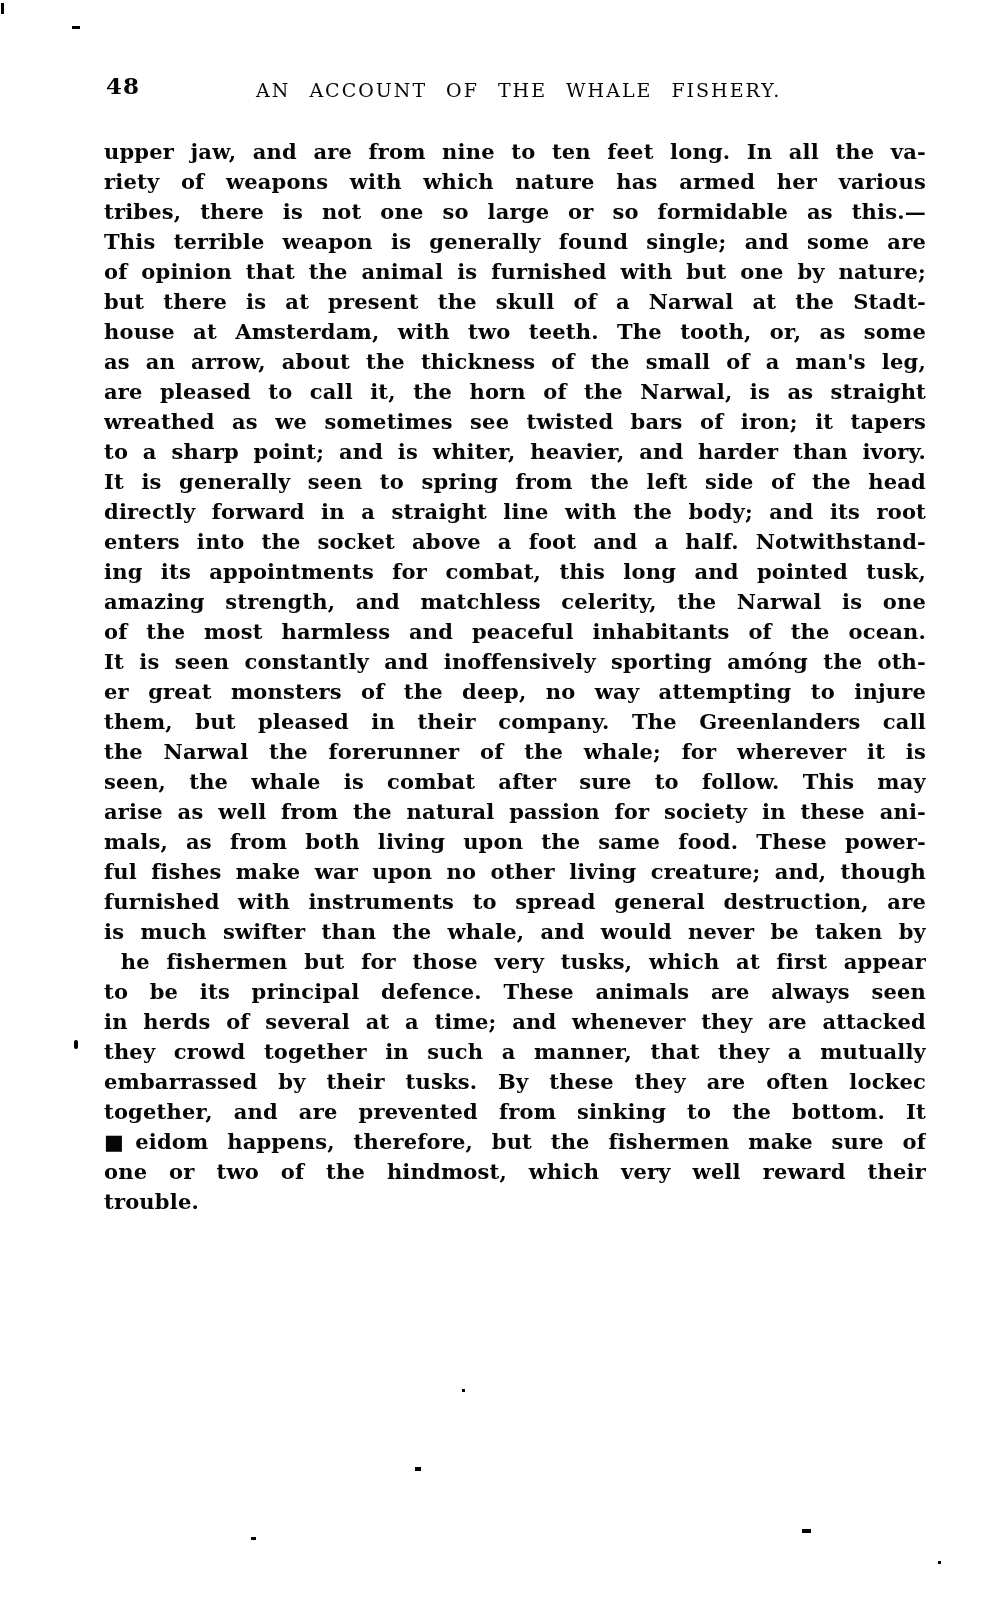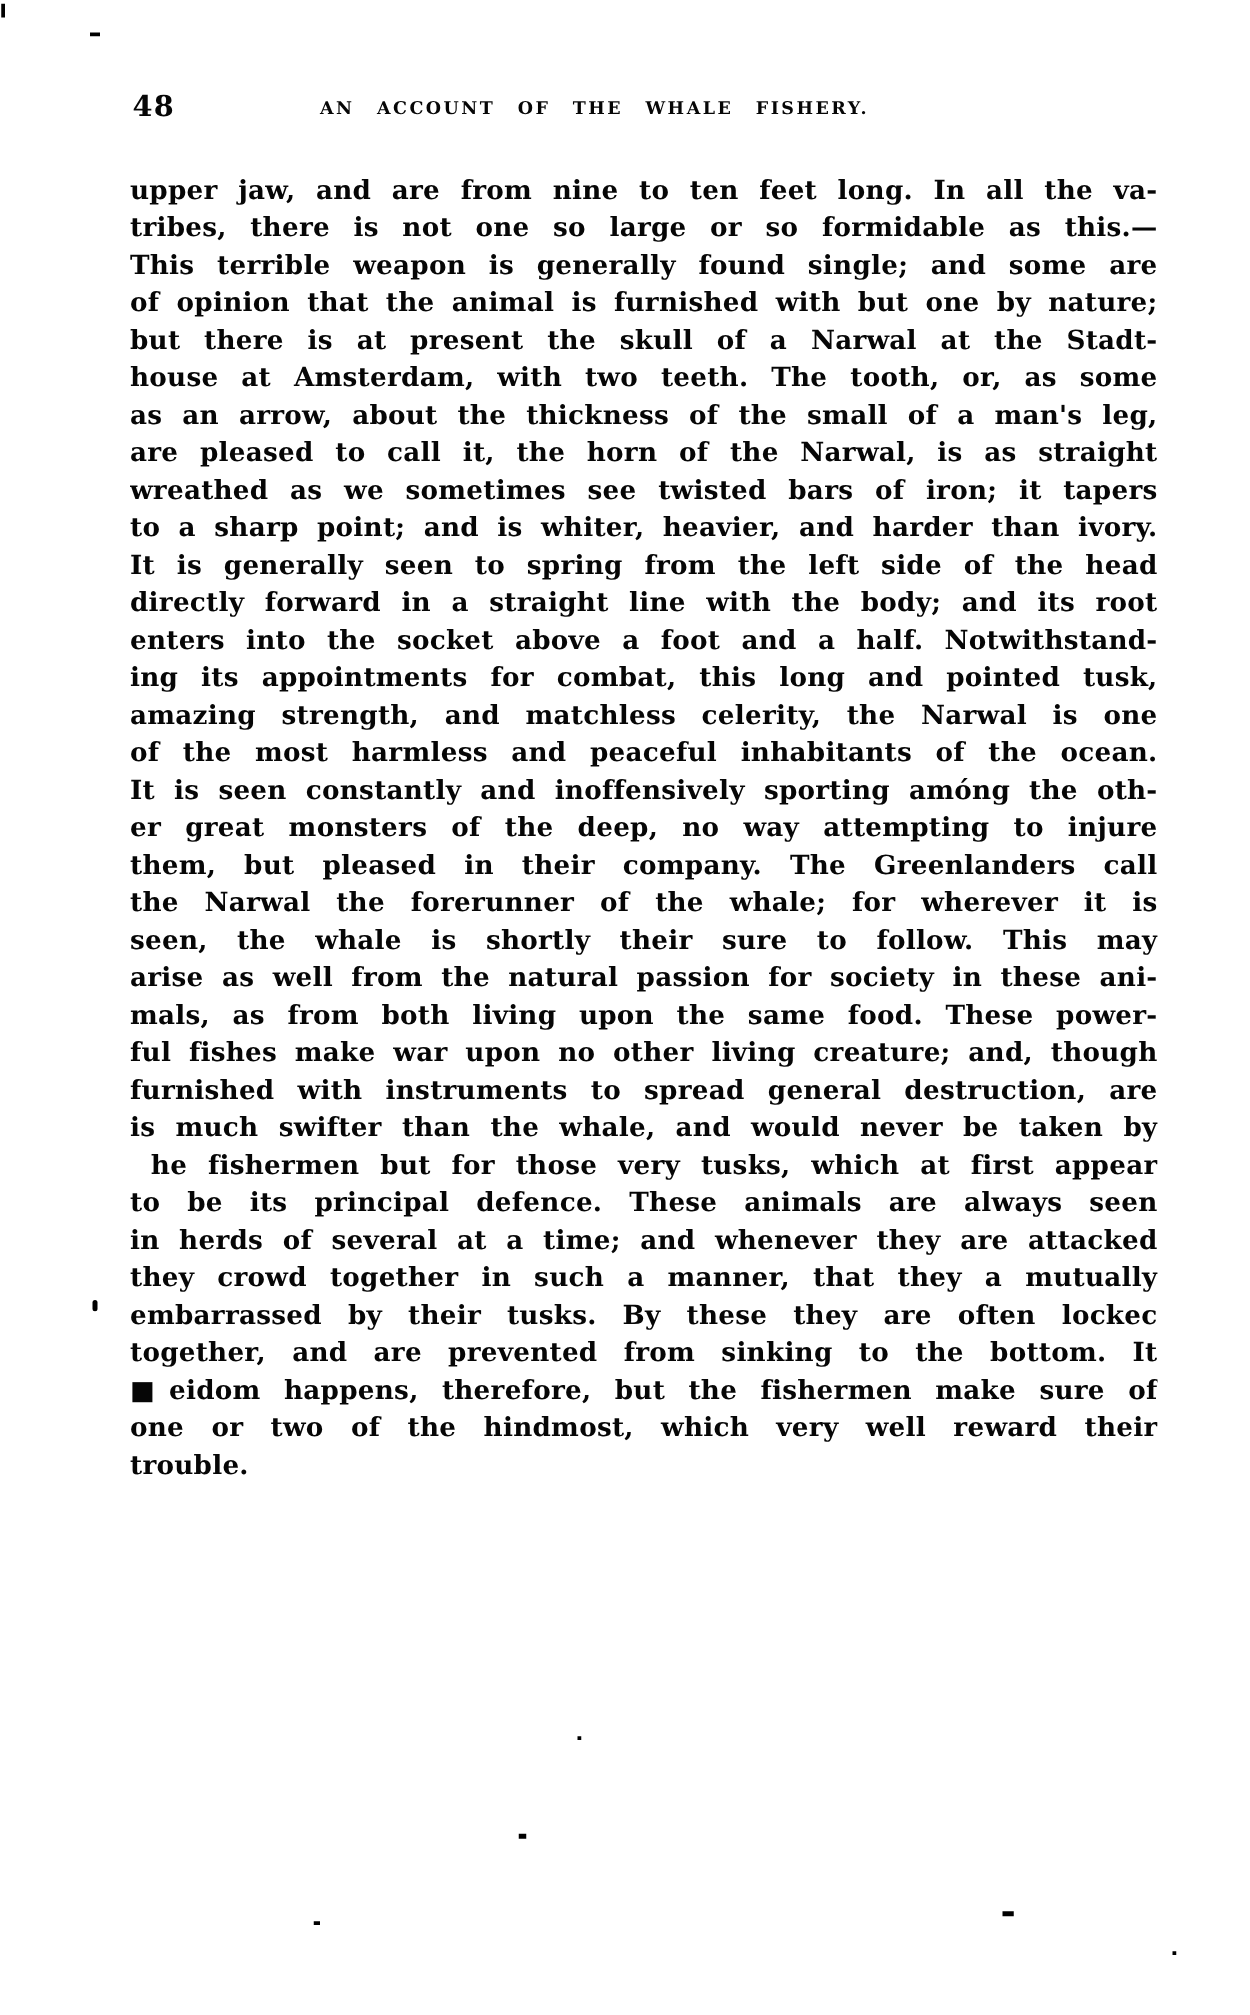--- a/index.html
+++ b/index.html
@@ -17,22 +17,22 @@
     left: 106px;
     top: 72px;
     font-size: 23px;
     font-weight: bold;
     letter-spacing: 1px;
   }
   .running-title {
     position: absolute;
     left: 256px;
     top: 79px;
-    font-size: 14px;
-    font-weight: bold;
+    font-size: 19px;
+    font-weight: normal;
     letter-spacing: 2px;
     word-spacing: 11px;
     white-space: nowrap;
   }
   .body-text {
     position: absolute;
     left: 104px;
     top: 137px;
     width: 822px;
     font-size: 21px;
@@ -72,40 +72,41 @@
 
 <div class="page">
 
   <div class="page-number">48</div>
 
   <div class="running-title">AN ACCOUNT OF THE WHALE FISHERY.</div>
 
   <div class="body-text">
 
       <div class="line">upper jaw, and are from nine to ten feet long.  In all the va-</div>
+      <div class="line">riety of weapons with which nature has armed her various</div>
       <div class="line">tribes, there is not one so large or so formidable as this.—</div>
       <div class="line">This terrible weapon is generally found single; and some are</div>
       <div class="line">of opinion that the animal is furnished with but one by nature;</div>
       <div class="line">but there is at present the skull of a Narwal at the Stadt-</div>
       <div class="line">house at Amsterdam, with two teeth.  The tooth, or, as some</div>
       <div class="line">as an arrow, about the thickness of the small of a man's leg,</div>
       <div class="line">are pleased to call it, the horn of the Narwal, is as straight</div>
       <div class="line">wreathed as we sometimes see twisted bars of iron; it tapers</div>
       <div class="line">to a sharp point; and is whiter, heavier, and harder than ivory.</div>
       <div class="line">It is generally seen to spring from the left side of the head</div>
       <div class="line">directly forward in a straight line with the body; and its root</div>
       <div class="line">enters into the socket above a foot and a half.  Notwithstand-</div>
       <div class="line">ing its appointments for combat, this long and pointed tusk,</div>
       <div class="line">amazing strength, and matchless celerity, the Narwal is one</div>
       <div class="line">of the most harmless and peaceful inhabitants of the ocean.</div>
       <div class="line">It is seen constantly and inoffensively sporting amóng the oth-</div>
       <div class="line">er great monsters of the deep, no way attempting to injure</div>
       <div class="line">them, but pleased in their company.  The Greenlanders call</div>
       <div class="line">the Narwal the forerunner of the whale; for wherever it is</div>
-      <div class="line">seen, the whale is shortly their sure to follow.  This may</div>
+      <div class="line">seen, the whale is combat after sure to follow.  This may</div>
       <div class="line">arise as well from the natural passion for society in these ani-</div>
       <div class="line">mals, as from both living upon the same food.  These power-</div>
       <div class="line">ful fishes make war upon no other living creature; and, though</div>
       <div class="line">furnished with instruments to spread general destruction, are</div>
       <div class="line">is much swifter than the whale, and would never be taken by</div>
       <div class="line">&nbsp;he fishermen but for those very tusks, which at first appear</div>
       <div class="line">to be its principal defence.  These animals are always seen</div>
       <div class="line">in herds of several at a time; and whenever they are attacked</div>
       <div class="line">they crowd together in such a manner, that they a mutually</div>
       <div class="line">embarrassed by their tusks.  By these they are often lockec</div>

